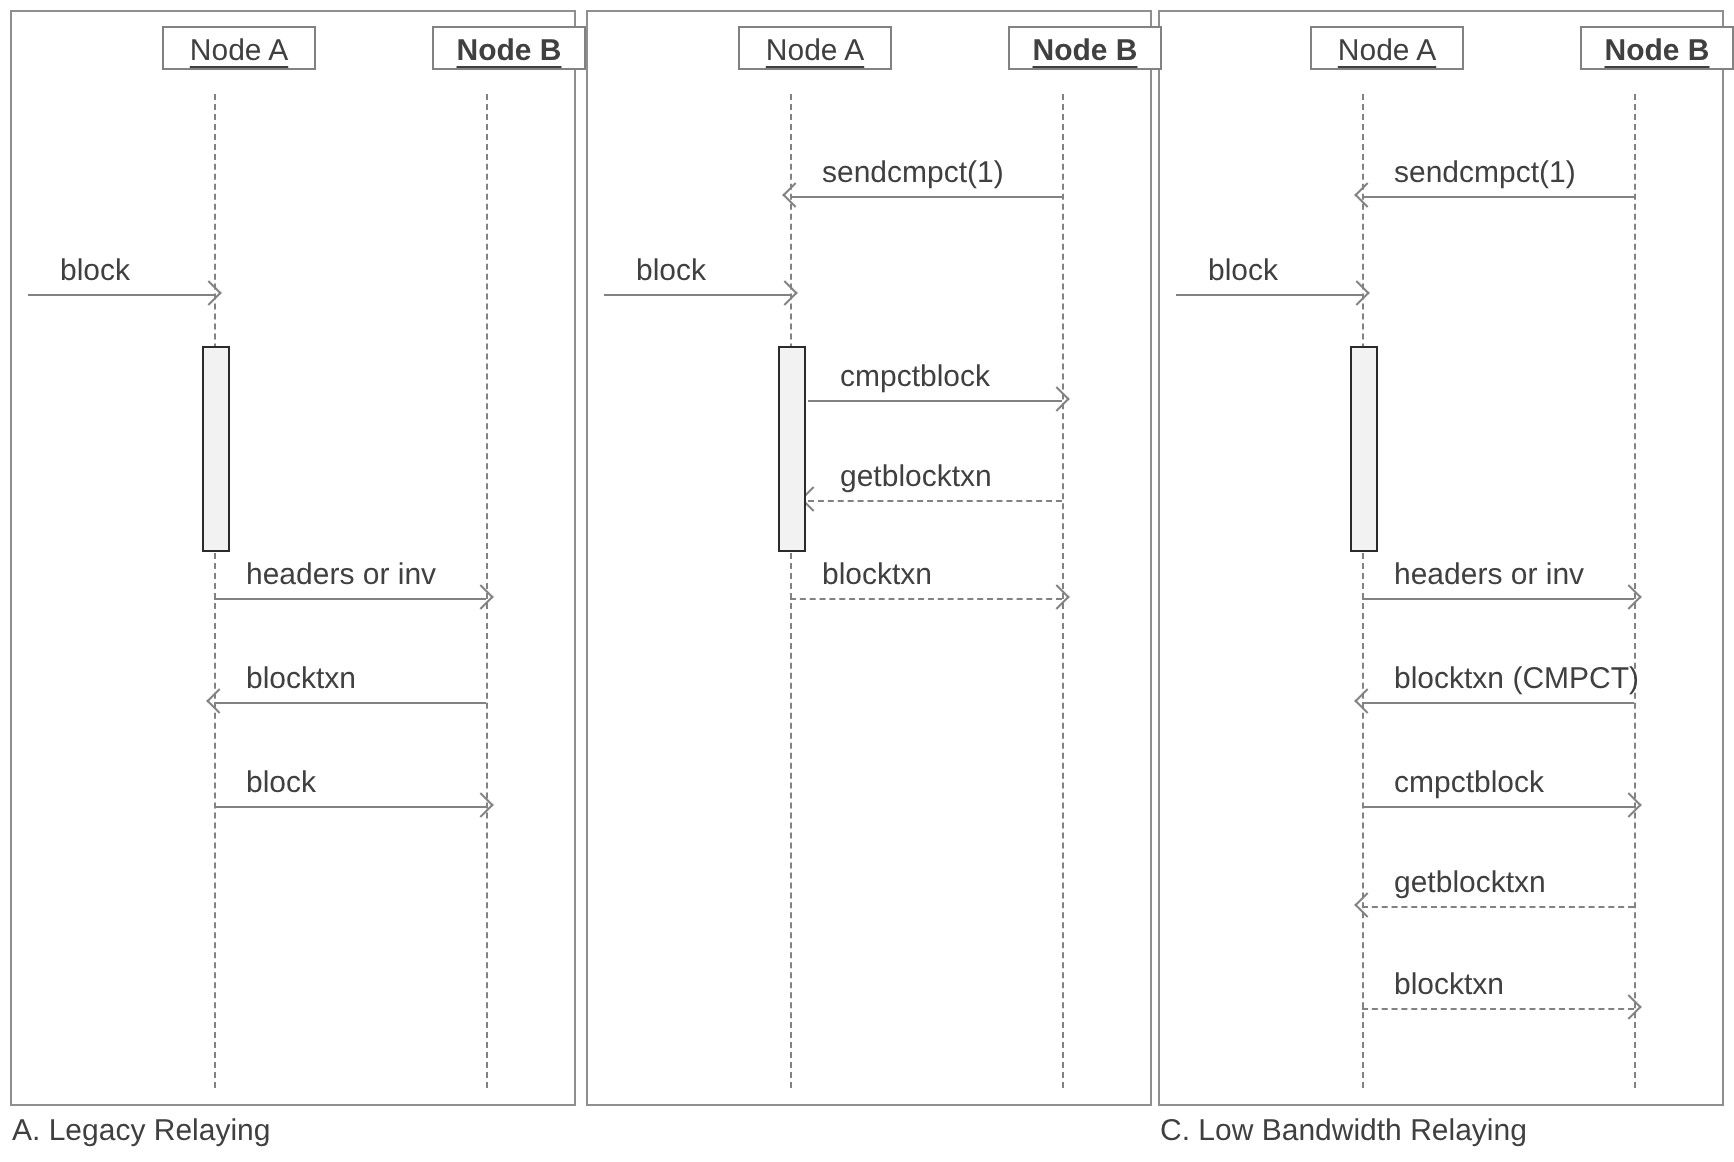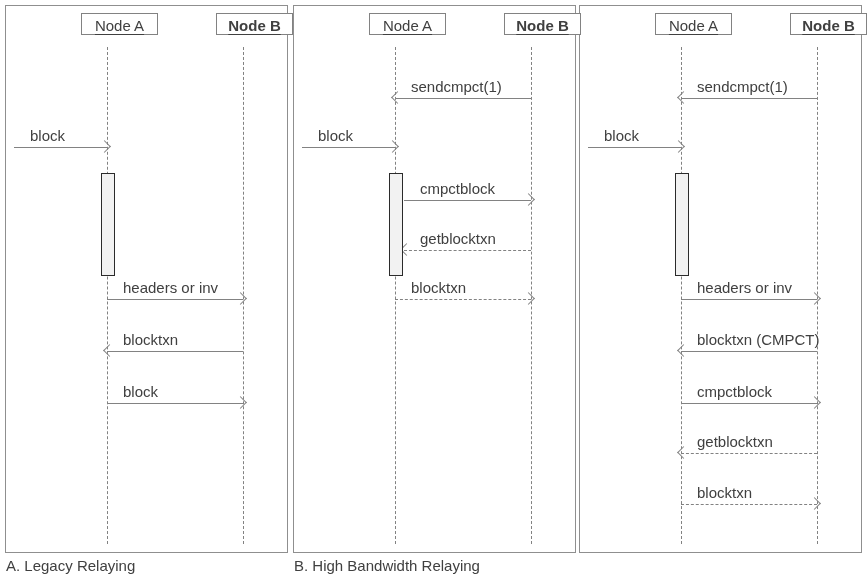--- a/index.html
+++ b/index.html
@@ -153,21 +153,20 @@
           </div>
         </div>
       <div class="activation"></div>
       <div class="actor actor-a">
         <span class="actor-label">Node A</span>
       </div>
       <div class="actor actor-b">
         <span class="actor-label">Node B</span>
       </div>
     </div>
-    <div class="caption">B. High Bandwidth Relaying</div>
   </section>
 
   <section class="panel" id="panel-2">
     <div class="frame">
       <div class="lifeline lifeline-a"></div>
       <div class="lifeline lifeline-b"></div>
       <div class="messages">
           <div class="msg" style="left: 101px; top: 92px; width: 136px;">
             <span class="msg-label">sendcmpct(1)</span>
             <span class="msg-line solid"></span>
@@ -205,15 +204,16 @@
           </div>
         </div>
       <div class="activation"></div>
       <div class="actor actor-a">
         <span class="actor-label">Node A</span>
       </div>
       <div class="actor actor-b">
         <span class="actor-label">Node B</span>
       </div>
     </div>
+    <div class="caption">C. Low Bandwidth Relaying</div>
   </section>
 
 </div>
 
 </body></html>

